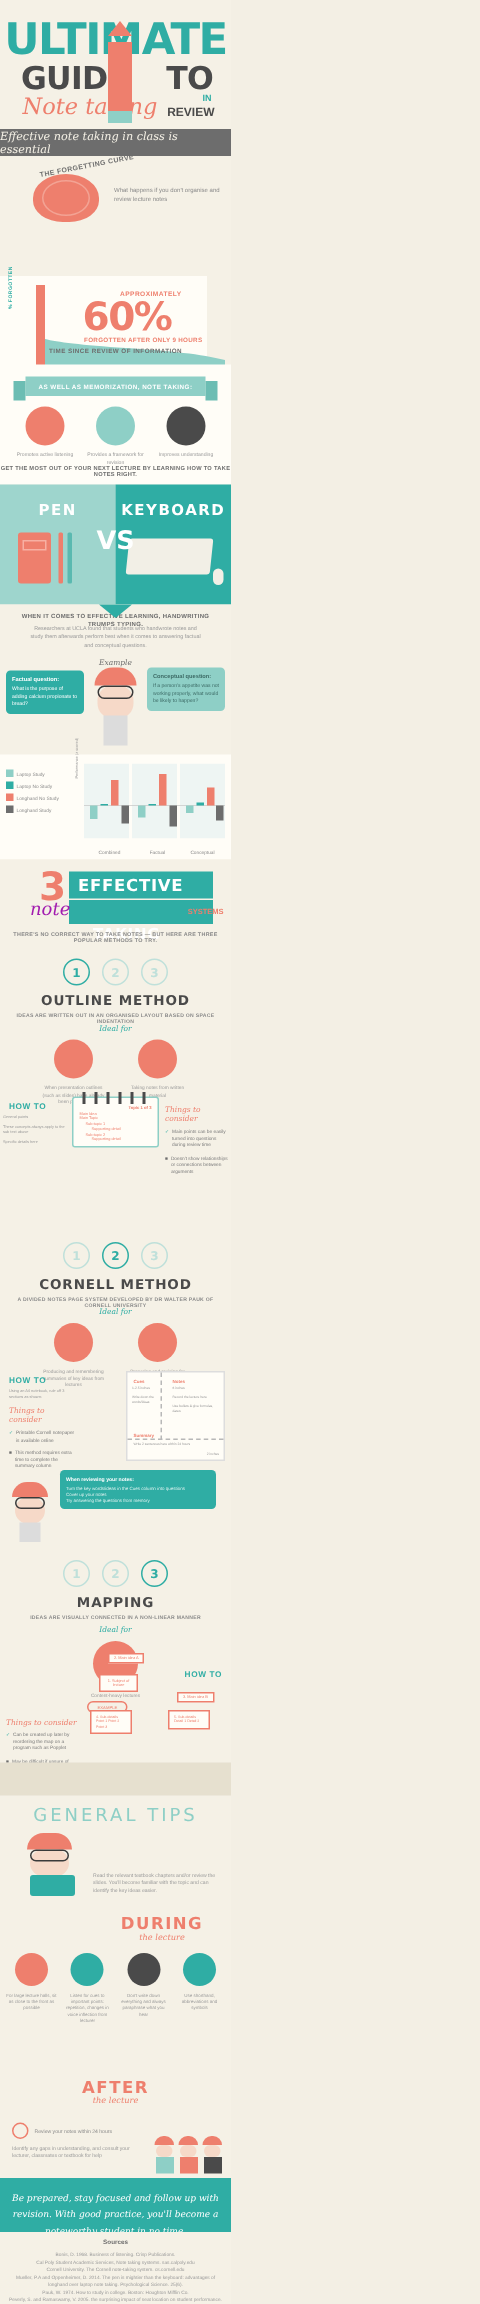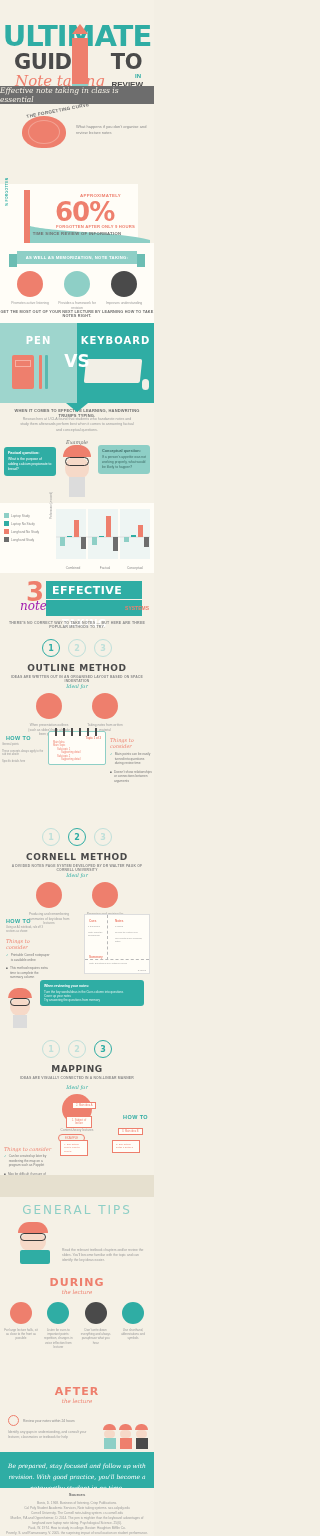--- a/index.html
+++ b/index.html
@@ -4,21 +4,21 @@
 <style>
   * { margin:0; padding:0; box-sizing:border-box; }
   body {
     width:154px; height:1536px;
     font-family:"Liberation Sans", sans-serif;
     background:#f3efe4; overflow:hidden; position:relative;
   }
   .page { width:154px; height:1536px; position:relative; background:#f5f1e6; }
 
   
-  .hero { position:absolute; top:16px; left:0; width:154px; height:76px; background:#f5f1e6; overflow:hidden; }
+  .hero { position:absolute; top:6px; left:0; width:154px; height:76px; background:#f5f1e6; overflow:hidden; }
   .t-ultimate { position:absolute; top:5px; left:0; width:154px; text-align:center;
       font-size:29px; font-weight:bold; color:#2fada4; letter-spacing:-1px;
       font-family:"DejaVu Sans", sans-serif; line-height:30px; }
   .t-guide { position:absolute; top:34px; left:14px; font-size:21px; font-weight:bold;
       color:#4a4a4a; letter-spacing:-.5px; font-family:"DejaVu Sans", sans-serif; }
   .t-to { position:absolute; top:34px; right:12px; font-size:21px; font-weight:bold;
       color:#4a4a4a; letter-spacing:-.5px; font-family:"DejaVu Sans", sans-serif; }
   .t-note { position:absolute; top:56px; left:15px; font-size:15px; color:#ee7f6d;
       font-family:"DejaVu Serif", serif; font-style:italic; }
   .t-in { position:absolute; top:57px; right:13px; font-size:6px; font-weight:bold; color:#2fada4; }
@@ -512,21 +512,21 @@
   <div class="gt-title" style="top:1203px;">GENERAL TIPS</div>
 
   <div style="position:absolute;top:1248px;left:62px;right:6px;font-size:3.4px;color:#9a9a9a;line-height:5px;">Read the relevant textbook chapters and/or review the slides. You'll become familiar with the topic and can identify the key ideas easier.</div>
   <div class="nerd" style="top:1222px;left:18px;width:34px;height:44px;">
     <div class="hair" style="width:30px;height:11px;background:#ee7f6d;border-radius:15px 15px 0 0;"></div>
     <div class="face" style="width:26px;height:18px;"></div>
     <div class="glass" style="top:11px;left:2px;width:26px;height:8px;"></div>
     <div style="position:absolute;top:28px;left:2px;width:30px;height:14px;background:#2fada4;border-radius:2px;"></div>
   </div>
 
-  <div class="phase" style="top:1276px;">
+  <div class="phase" style="top:1276px;margin-left:31px;">
     <div class="ph">DURING</div>
     <div class="pl">the lecture</div>
   </div>
   <div class="four" style="top:1302px;">
     <div class="it">
       <div class="circ" style="background:#ee7f6d;width:22px;height:22px;"></div>
       <p>For large lecture halls, sit as close to the front as possible</p>
     </div>
     <div class="it">
       <div class="circ" style="background:#2fada4;width:22px;height:22px;"></div>

